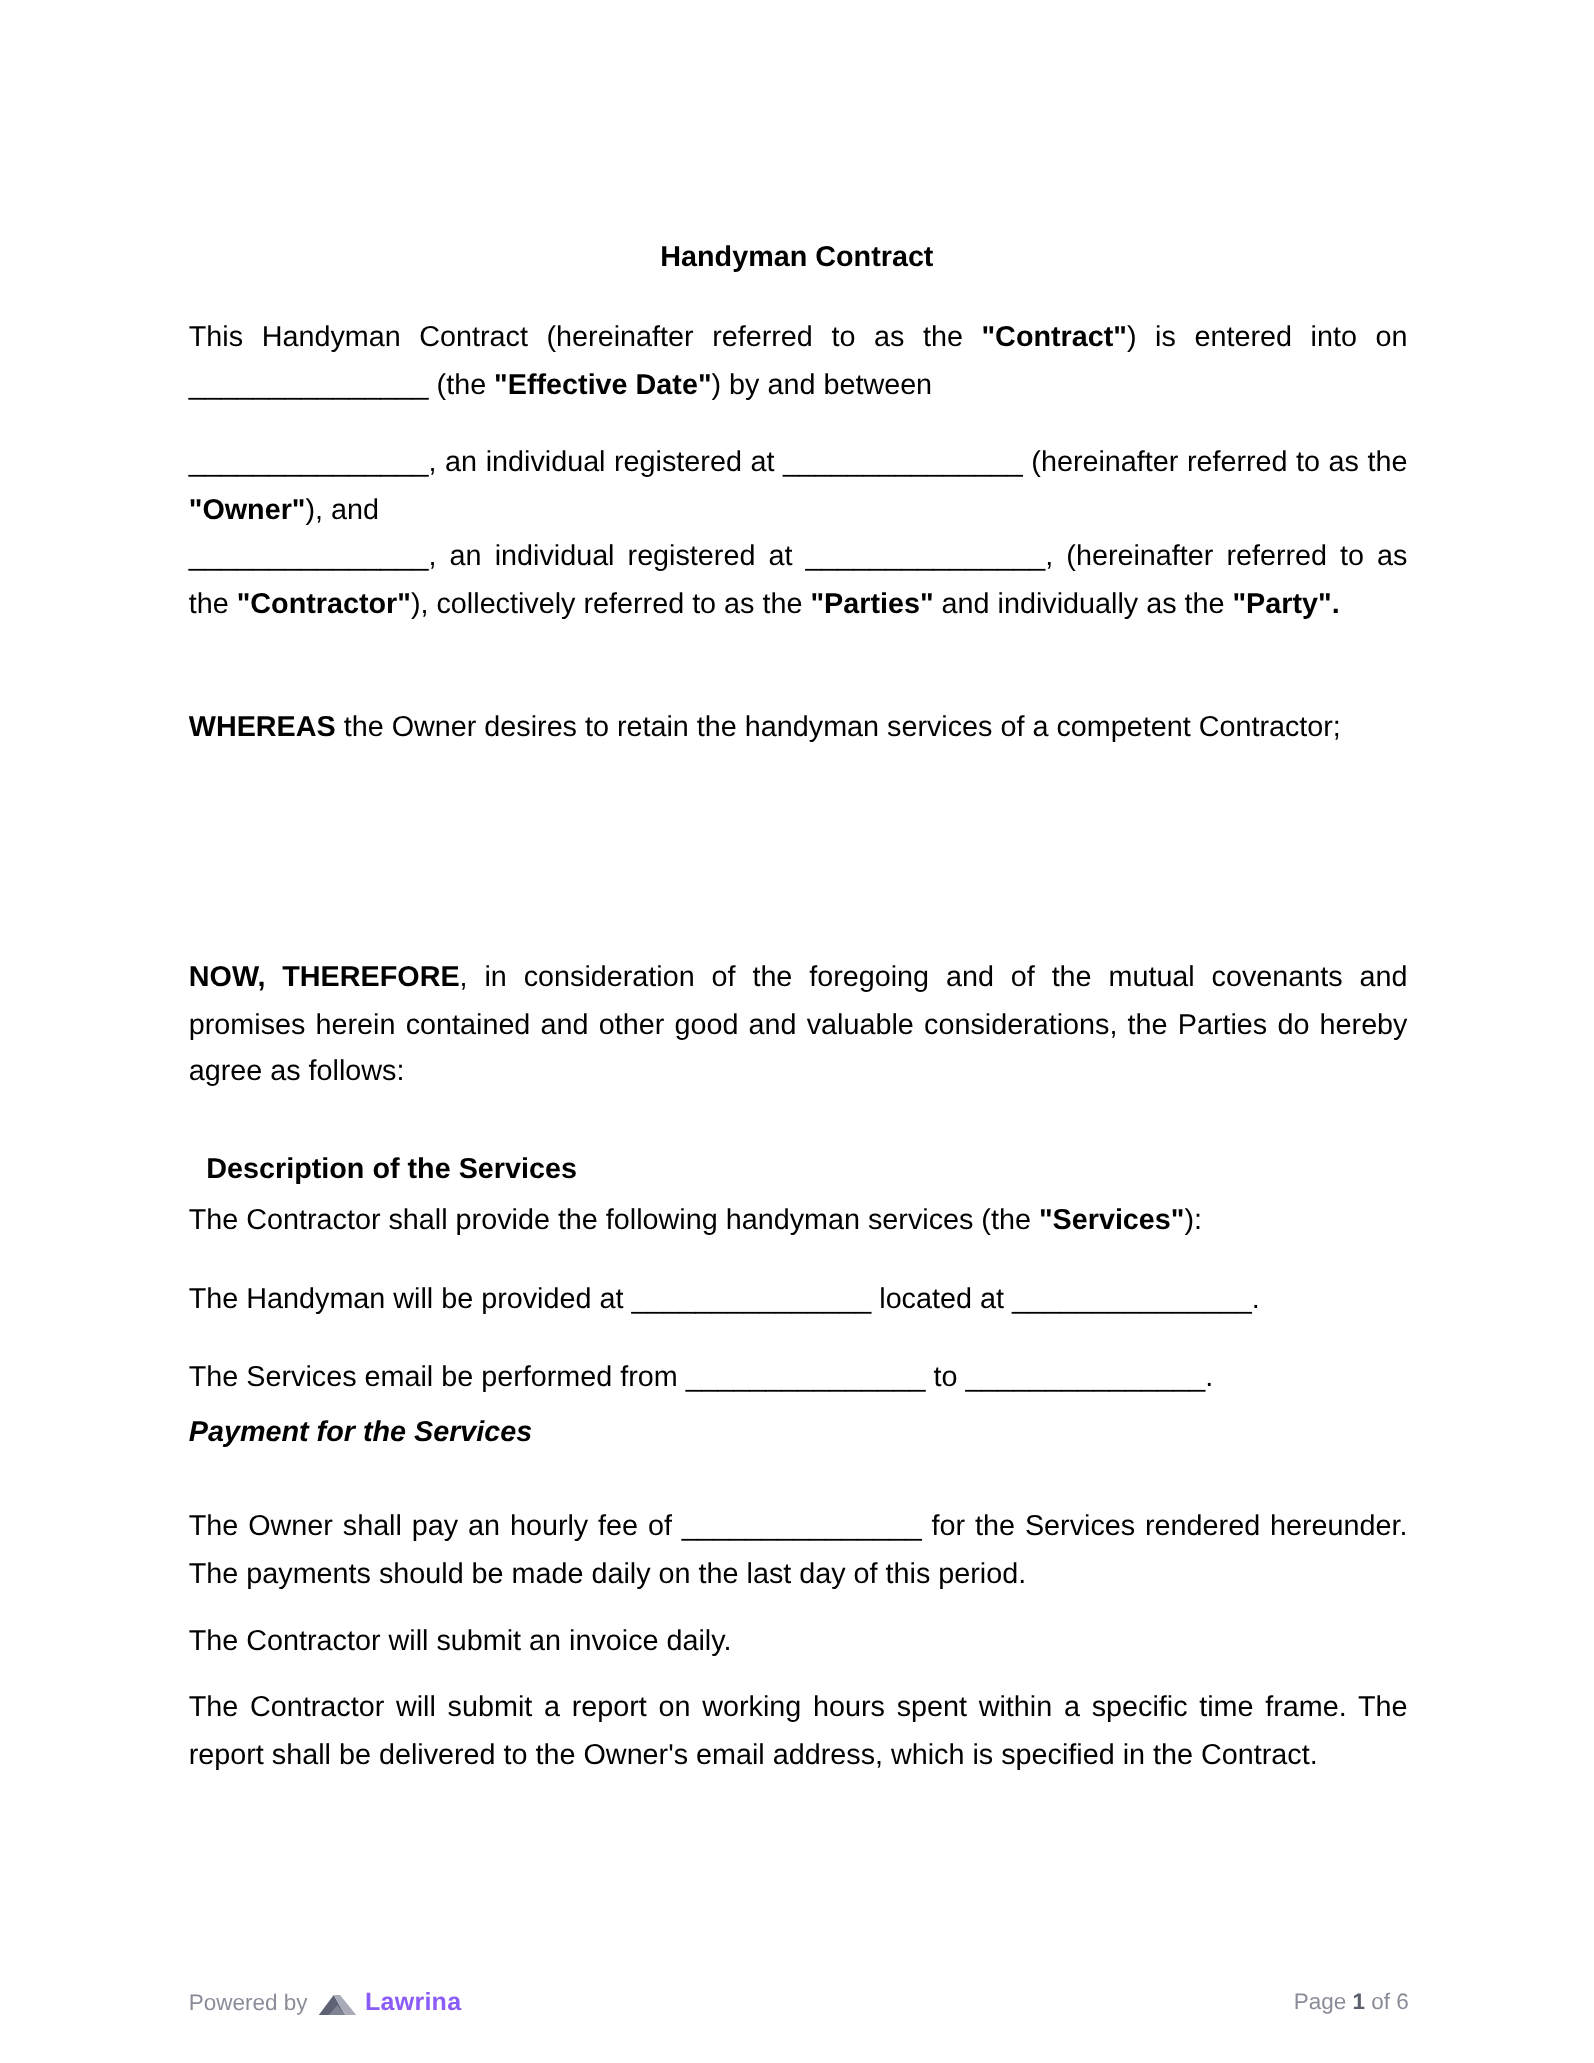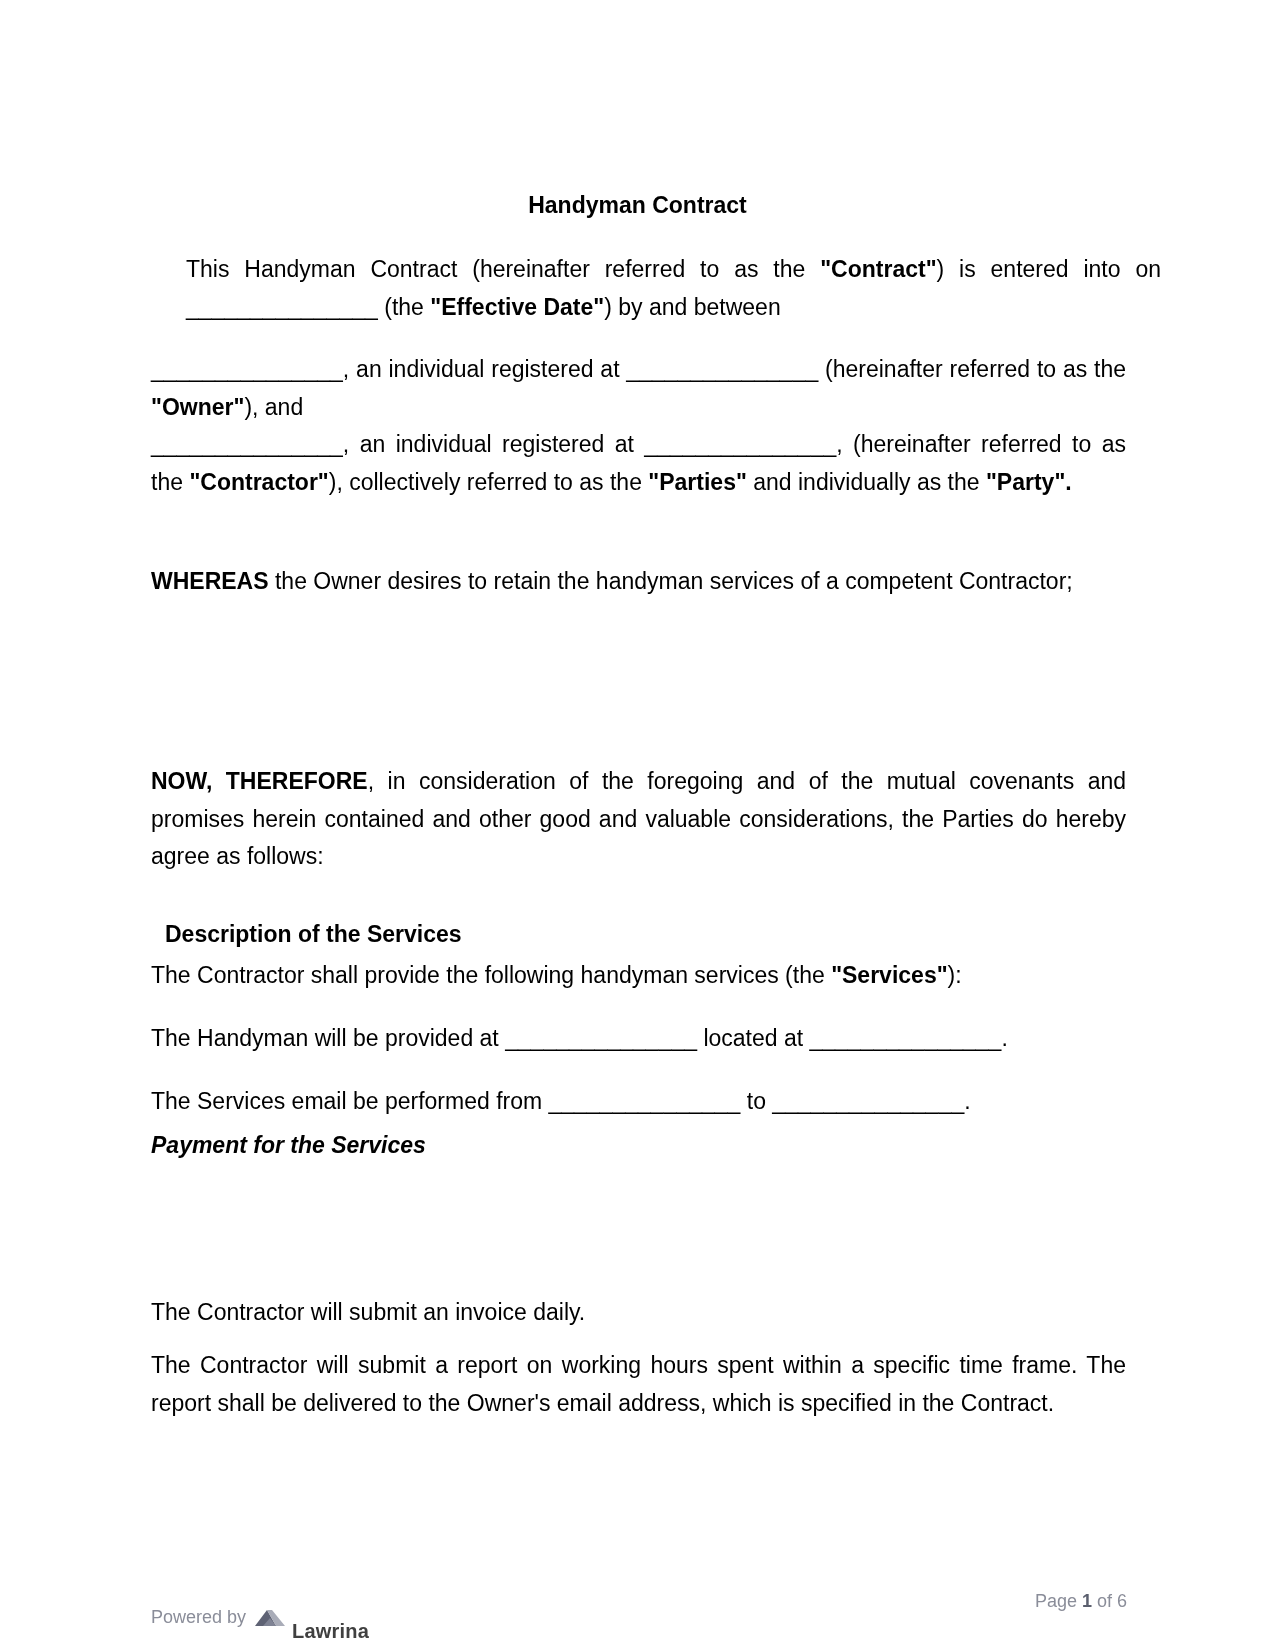--- a/index.html
+++ b/index.html
@@ -8,52 +8,53 @@
   .page { position: absolute; left: 0; top: 0; width: 1275px; height: 1282px; background: #fff; }
   .block { position: absolute; left: 151px; width: 975px; font-size: 23px; line-height: 37.5px; }
   .justify { text-align: justify; text-align-last: left; }
   .title { position: absolute; left: 0; width: 1275px; top: 192px; text-align: center;
            font-weight: bold; font-size: 23px; }
   .heading { font-weight: bold; }
   b { font-weight: bold; }
   .footer-left { position: absolute; left: 151px; top: 1591px; font-size: 18px; color: #8a8d99;
                  display: flex; align-items: center; }
   .footer-left .logo { display: inline-block; width: 32px; height: 20px; margin: 0 6px 0 8px; }
-  .footer-left .brand { font-size: 20px; font-weight: bold; color: #404040; letter-spacing: 0.2px; margin-top: 29px; }
+  .footer-left .brand { font-size: 20px; font-weight: bold; color: #8b5cf6; letter-spacing: 0.2px; }
   .footer-right { position: absolute; right: 148px; top: 1591px; font-size: 18px; color: #8a8d99; }
   .footer-right .pnum { font-weight: bold; color: #5b5f6e; }
 </style>
 </head>
 <body>
 
 <div class="page">
 
   <div class="title">Handyman Contract</div>
 
-  <div class="block justify" style="top:251px;margin-left:35px;"><span>This Handyman Contract (hereinafter referred to as the </span><b>"Contract"</b><span>) is entered into on _______________ (the </span><b>"Effective Date"</b><span>) by and between</span></div>
+  <div class="block justify" style="top:251px;"><span>This Handyman Contract (hereinafter referred to as the </span><b>"Contract"</b><span>) is entered into on _______________ (the </span><b>"Effective Date"</b><span>) by and between</span></div>
 
   <div class="block justify" style="top:351px;"><span>_______________, an individual registered at _______________ (hereinafter referred to as the </span><b>"Owner"</b><span>), and</span></div>
 
   <div class="block justify" style="top:426px;"><span>_______________, an individual registered at _______________, (hereinafter referred to as the </span><b>"Contractor"</b><span>), collectively referred to as the </span><b>"Parties"</b><span> and individually as the </span><b>"Party".</b></div>
 
   <div class="block justify" style="top:563px;"><b>WHEREAS</b><span> the Owner desires to retain the handyman services of a competent Contractor;</span></div>
 
 
   <div class="block justify" style="top:763px;"><b>NOW, THEREFORE</b><span>, in consideration of the foregoing and of the mutual covenants and promises herein contained and other good and valuable considerations, the Parties do hereby agree as follows:</span></div>
 
   <div class="block heading" style="top:916px;margin-left:14px;">Description of the Services</div>
 
   <div class="block" style="top:957px;"><span>The Contractor shall provide the following handyman services (the </span><b>"Services"</b><span>):</span></div>
 
   <div class="block" style="top:1020px;">The Handyman will be provided at _______________ located at _______________.</div>
 
   <div class="block" style="top:1083px;">The Services email be performed from _______________ to _______________.</div>
 
   <div class="block heading" style="top:1127px;font-style:italic;">Payment for the Services</div>
 
+  <div class="block justify" style="top:1202px;">The Owner shall pay an hourly fee of _______________ for the Services rendered hereunder. The payments should be made daily on the last day of this period.</div>
 
   <div class="block justify" style="top:1347px;">The Contractor will submit a report on working hours spent within a specific time frame. The report shall be delivered to the Owner's email address, which is specified in the Contract.</div>
 
   <div class="block" style="top:1294px;">The Contractor will submit an invoice daily.</div>
 
   <div class="footer-left">
     <span>Powered by</span>
     <span class="logo">
       <svg width="32" height="20" viewBox="0 0 32 20">
         <polygon points="1,19 13,3 22,19" fill="#5e6274"></polygon>

